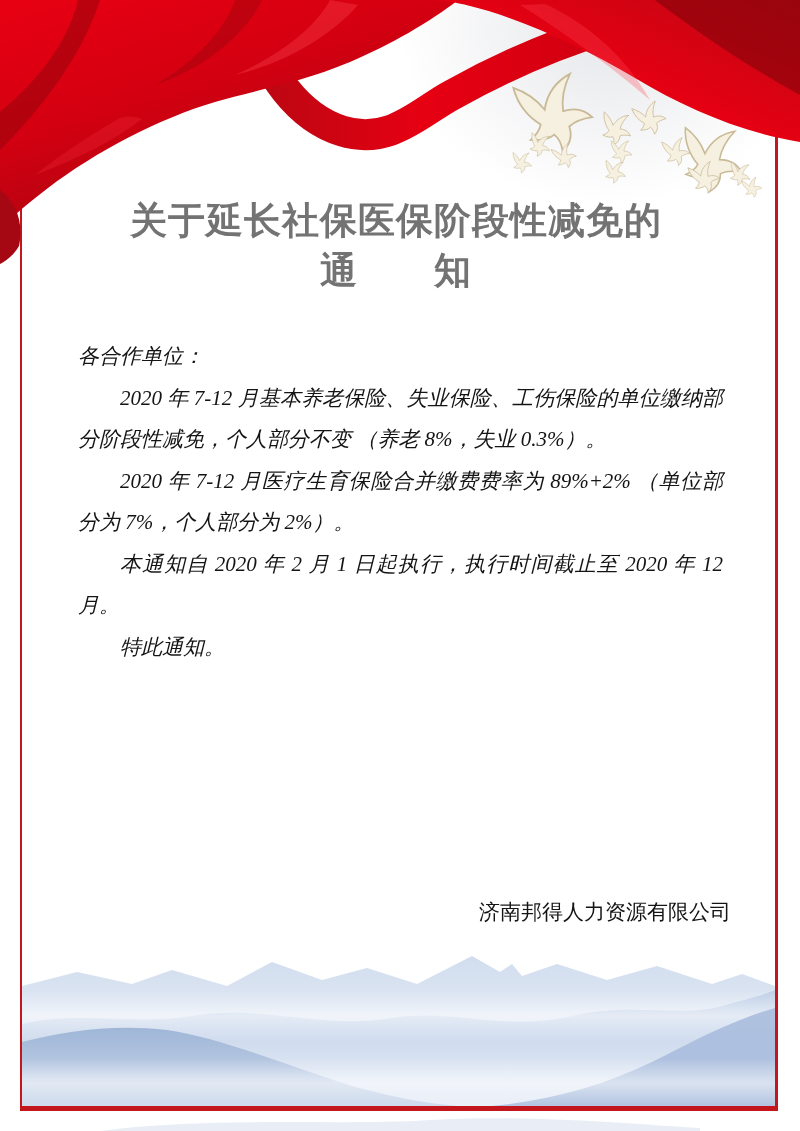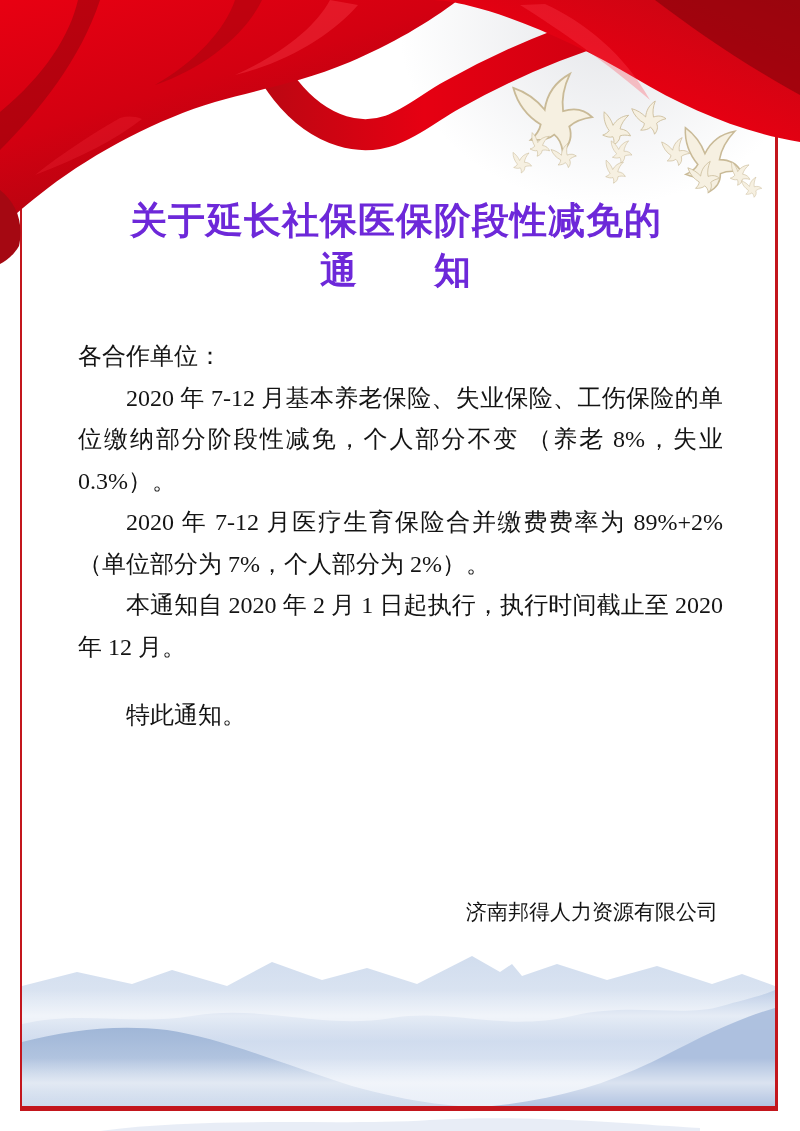--- a/index.html
+++ b/index.html
@@ -15,32 +15,32 @@
   .top-wash{
     position:absolute;left:370px;top:0;width:430px;height:230px;z-index:1;
     background:radial-gradient(ellipse at 55% 12%, rgba(205,207,214,0.5), rgba(255,255,255,0) 62%);
   }
   .ribbon{position:absolute;left:0;top:0;z-index:4;}
   .doves{position:absolute;left:0;top:0;z-index:5;}
   .mountains{position:absolute;left:22px;top:946px;z-index:2;}
   .mountains-below{position:absolute;left:0;top:1112px;z-index:1;}
   .title{
     position:absolute;left:0;top:196px;width:792px;z-index:6;text-align:center;
-    color:#6d28d9;font-family:Liberation Serif, serif;
+    color:#737373;font-family:Liberation Serif, serif;
     font-weight:bold;font-size:37px;line-height:50px;letter-spacing:1px;
   }
   .body-text{
     position:absolute;left:78px;top:336px;width:645px;z-index:6;
-    font-size:24px;line-height:41.5px;color:#141414;text-align:justify;
+    font-size:21px;line-height:41.5px;color:#141414;text-align:justify;font-style:italic;
   }
   .body-text p{margin:0;text-indent:2em;}
   .body-text p.salutation{text-indent:0;}
-  .body-text p.closing{margin-top:27px;}
+  .body-text p.closing{}
   .signature{
-    position:absolute;left:73px;top:893px;width:645px;z-index:6;text-align:right;
+    position:absolute;left:86px;top:893px;width:645px;z-index:6;text-align:right;
     font-size:21px;line-height:39px;color:#141414;
   }
 </style>
 </head>
 <body>
 
 <div class="poster">
 
   <svg class="mountains" width="753" height="162" viewBox="0 0 753 162">
     <defs>

